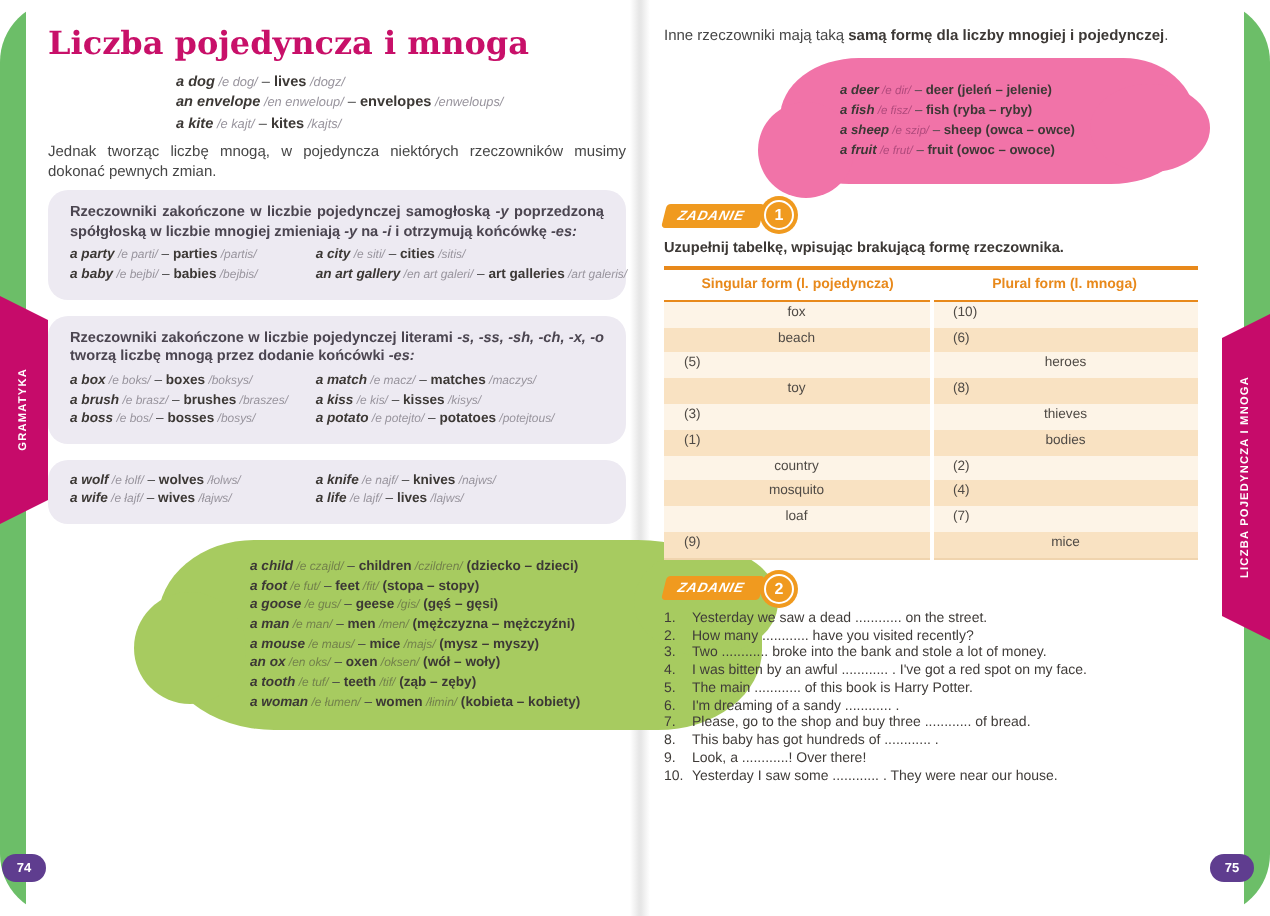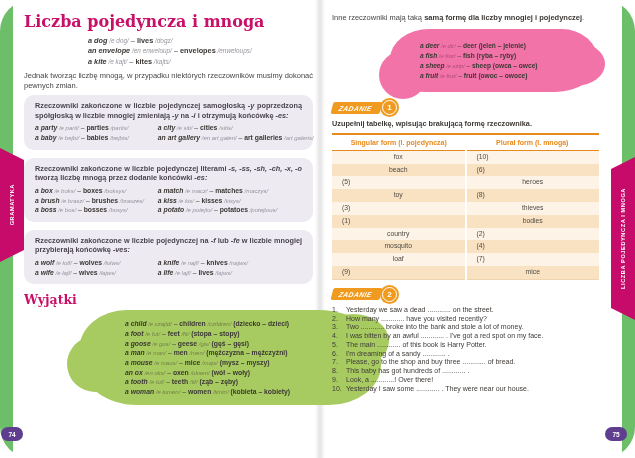--- a/index.html
+++ b/index.html
@@ -92,21 +92,21 @@
   <div class="pagenum pn-l">74</div>
   <div class="pagenum pn-r">75</div>
 
   <div class="page-l">
     <h1 class="title">Liczba pojedyncza i mnoga</h1>
     <div class="ex-block">
         <div class="ex-line"><i class="ex-s">a dog</i><span class="ex-ph"> /e dog/</span><span class="ex-dash"> – </span><b class="ex-p">lives</b><span class="ex-ph"> /dogz/</span></div>
         <div class="ex-line"><i class="ex-s">an envelope</i><span class="ex-ph"> /en enweloup/</span><span class="ex-dash"> – </span><b class="ex-p">envelopes</b><span class="ex-ph"> /enweloups/</span></div>
         <div class="ex-line"><i class="ex-s">a kite</i><span class="ex-ph"> /e kajt/</span><span class="ex-dash"> – </span><b class="ex-p">kites</b><span class="ex-ph"> /kajts/</span></div>
       </div>
-    <p class="para">Jednak tworząc liczbę mnogą, w przypadku niektórych rzeczowników musimy dokonać pewnych zmian.</p>
+    <p class="para">Jednak tworząc liczbę mnogą, w pojedyncza niektórych rzeczowników musimy dokonać pewnych zmian.</p>
 
     <div class="rulebox">
       <p class="box-intro"><b>Rzeczowniki zakończone w liczbie pojedynczej samogłoską </b><b style="font-style: italic;">-y</b><b> poprzedzoną spółgłoską w liczbie mnogiej zmieniają </b><b style="font-style: italic;">-y</b><b> na </b><b style="font-style: italic;">-i</b><b> i otrzymują końcówkę </b><b style="font-style: italic;">-es:</b></p>
       <div class="box-ex">
           <div class="ex-line"><i class="ex-s">a party</i><span class="ex-ph"> /e parti/</span><span class="ex-dash"> – </span><b class="ex-p">parties</b><span class="ex-ph"> /partis/</span></div>
           <div class="ex-line"><i class="ex-s">a city</i><span class="ex-ph"> /e siti/</span><span class="ex-dash"> – </span><b class="ex-p">cities</b><span class="ex-ph"> /sitis/</span></div>
           <div class="ex-line"><i class="ex-s">a baby</i><span class="ex-ph"> /e bejbi/</span><span class="ex-dash"> – </span><b class="ex-p">babies</b><span class="ex-ph"> /bejbis/</span></div>
           <div class="ex-line"><i class="ex-s">an art gallery</i><span class="ex-ph"> /en art galeri/</span><span class="ex-dash"> – </span><b class="ex-p">art galleries</b><span class="ex-ph"> /art galeris/</span></div>
         </div>
     </div>
@@ -117,30 +117,28 @@
           <div class="ex-line"><i class="ex-s">a box</i><span class="ex-ph"> /e boks/</span><span class="ex-dash"> – </span><b class="ex-p">boxes</b><span class="ex-ph"> /boksys/</span></div>
           <div class="ex-line"><i class="ex-s">a match</i><span class="ex-ph"> /e macz/</span><span class="ex-dash"> – </span><b class="ex-p">matches</b><span class="ex-ph"> /maczys/</span></div>
           <div class="ex-line"><i class="ex-s">a brush</i><span class="ex-ph"> /e brasz/</span><span class="ex-dash"> – </span><b class="ex-p">brushes</b><span class="ex-ph"> /braszes/</span></div>
           <div class="ex-line"><i class="ex-s">a kiss</i><span class="ex-ph"> /e kis/</span><span class="ex-dash"> – </span><b class="ex-p">kisses</b><span class="ex-ph"> /kisys/</span></div>
           <div class="ex-line"><i class="ex-s">a boss</i><span class="ex-ph"> /e bos/</span><span class="ex-dash"> – </span><b class="ex-p">bosses</b><span class="ex-ph"> /bosys/</span></div>
           <div class="ex-line"><i class="ex-s">a potato</i><span class="ex-ph"> /e potejto/</span><span class="ex-dash"> – </span><b class="ex-p">potatoes</b><span class="ex-ph"> /potejtous/</span></div>
         </div>
     </div>
 
     <div class="rulebox">
-      <p class="box-intro"><b>Rzeczowniki zakończone w liczbie pojedynczej na </b><b style="font-style: italic;">-f</b><b> lub </b><b style="font-style: italic;">-fe</b><b> w liczbie mnogiej przybierają końcówkę </b><b style="font-style: italic;">-ves:</b></p>
       <div class="box-ex">
           <div class="ex-line"><i class="ex-s">a wolf</i><span class="ex-ph"> /e łolf/</span><span class="ex-dash"> – </span><b class="ex-p">wolves</b><span class="ex-ph"> /łolws/</span></div>
           <div class="ex-line"><i class="ex-s">a knife</i><span class="ex-ph"> /e najf/</span><span class="ex-dash"> – </span><b class="ex-p">knives</b><span class="ex-ph"> /najws/</span></div>
           <div class="ex-line"><i class="ex-s">a wife</i><span class="ex-ph"> /e łajf/</span><span class="ex-dash"> – </span><b class="ex-p">wives</b><span class="ex-ph"> /łajws/</span></div>
           <div class="ex-line"><i class="ex-s">a life</i><span class="ex-ph"> /e lajf/</span><span class="ex-dash"> – </span><b class="ex-p">lives</b><span class="ex-ph"> /lajws/</span></div>
         </div>
     </div>
 
-    <h2 class="subtitle">Wyjątki</h2>
     <div class="blob blob-green">
       <div class="blob-inner">
           <div class="ex-line"><i class="ex-s">a child</i><span class="ex-ph"> /e czajld/</span><span class="ex-dash"> – </span><b class="ex-p">children</b><span class="ex-ph"> /czildren/</span><b class="ex-tr"> (dziecko – dzieci)</b></div>
           <div class="ex-line"><i class="ex-s">a foot</i><span class="ex-ph"> /e fut/</span><span class="ex-dash"> – </span><b class="ex-p">feet</b><span class="ex-ph"> /fit/</span><b class="ex-tr"> (stopa – stopy)</b></div>
           <div class="ex-line"><i class="ex-s">a goose</i><span class="ex-ph"> /e gus/</span><span class="ex-dash"> – </span><b class="ex-p">geese</b><span class="ex-ph"> /gis/</span><b class="ex-tr"> (gęś – gęsi)</b></div>
           <div class="ex-line"><i class="ex-s">a man</i><span class="ex-ph"> /e man/</span><span class="ex-dash"> – </span><b class="ex-p">men</b><span class="ex-ph"> /men/</span><b class="ex-tr"> (mężczyzna – mężczyźni)</b></div>
           <div class="ex-line"><i class="ex-s">a mouse</i><span class="ex-ph"> /e maus/</span><span class="ex-dash"> – </span><b class="ex-p">mice</b><span class="ex-ph"> /majs/</span><b class="ex-tr"> (mysz – myszy)</b></div>
           <div class="ex-line"><i class="ex-s">an ox</i><span class="ex-ph"> /en oks/</span><span class="ex-dash"> – </span><b class="ex-p">oxen</b><span class="ex-ph"> /oksen/</span><b class="ex-tr"> (wół – woły)</b></div>
           <div class="ex-line"><i class="ex-s">a tooth</i><span class="ex-ph"> /e tuf/</span><span class="ex-dash"> – </span><b class="ex-p">teeth</b><span class="ex-ph"> /tif/</span><b class="ex-tr"> (ząb – zęby)</b></div>
           <div class="ex-line"><i class="ex-s">a woman</i><span class="ex-ph"> /e łumen/</span><span class="ex-dash"> – </span><b class="ex-p">women</b><span class="ex-ph"> /łimin/</span><b class="ex-tr"> (kobieta – kobiety)</b></div>

